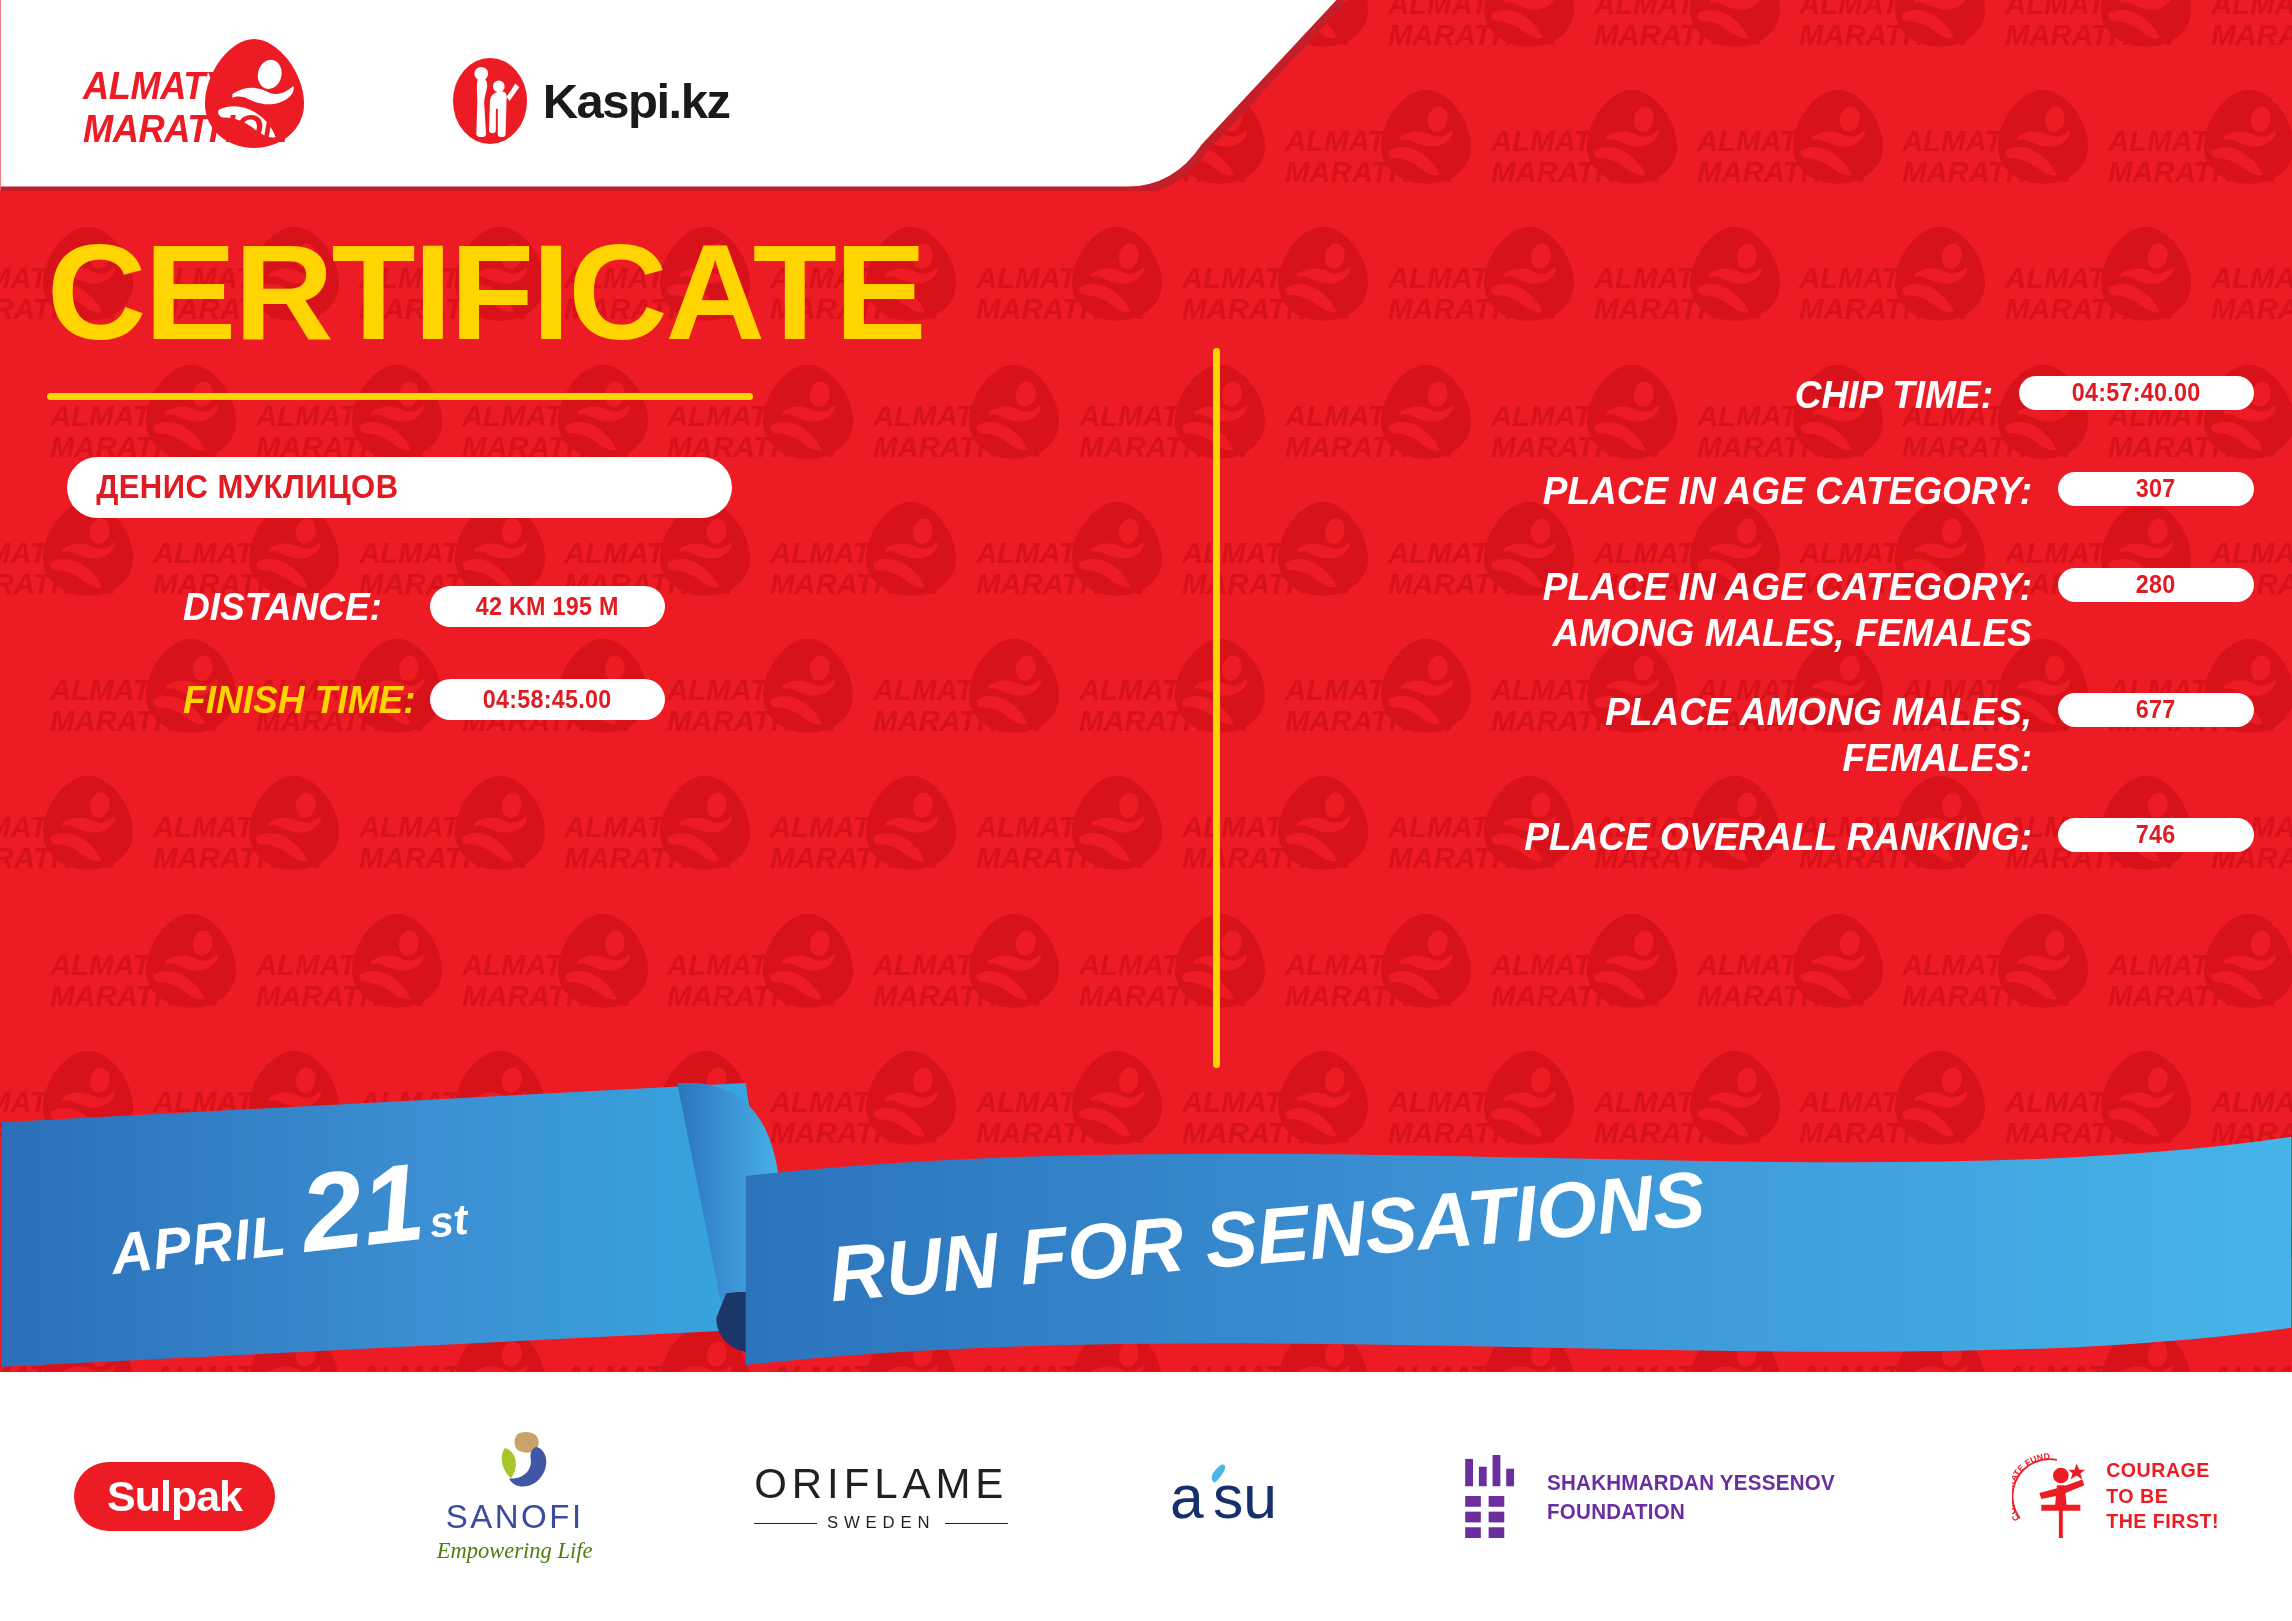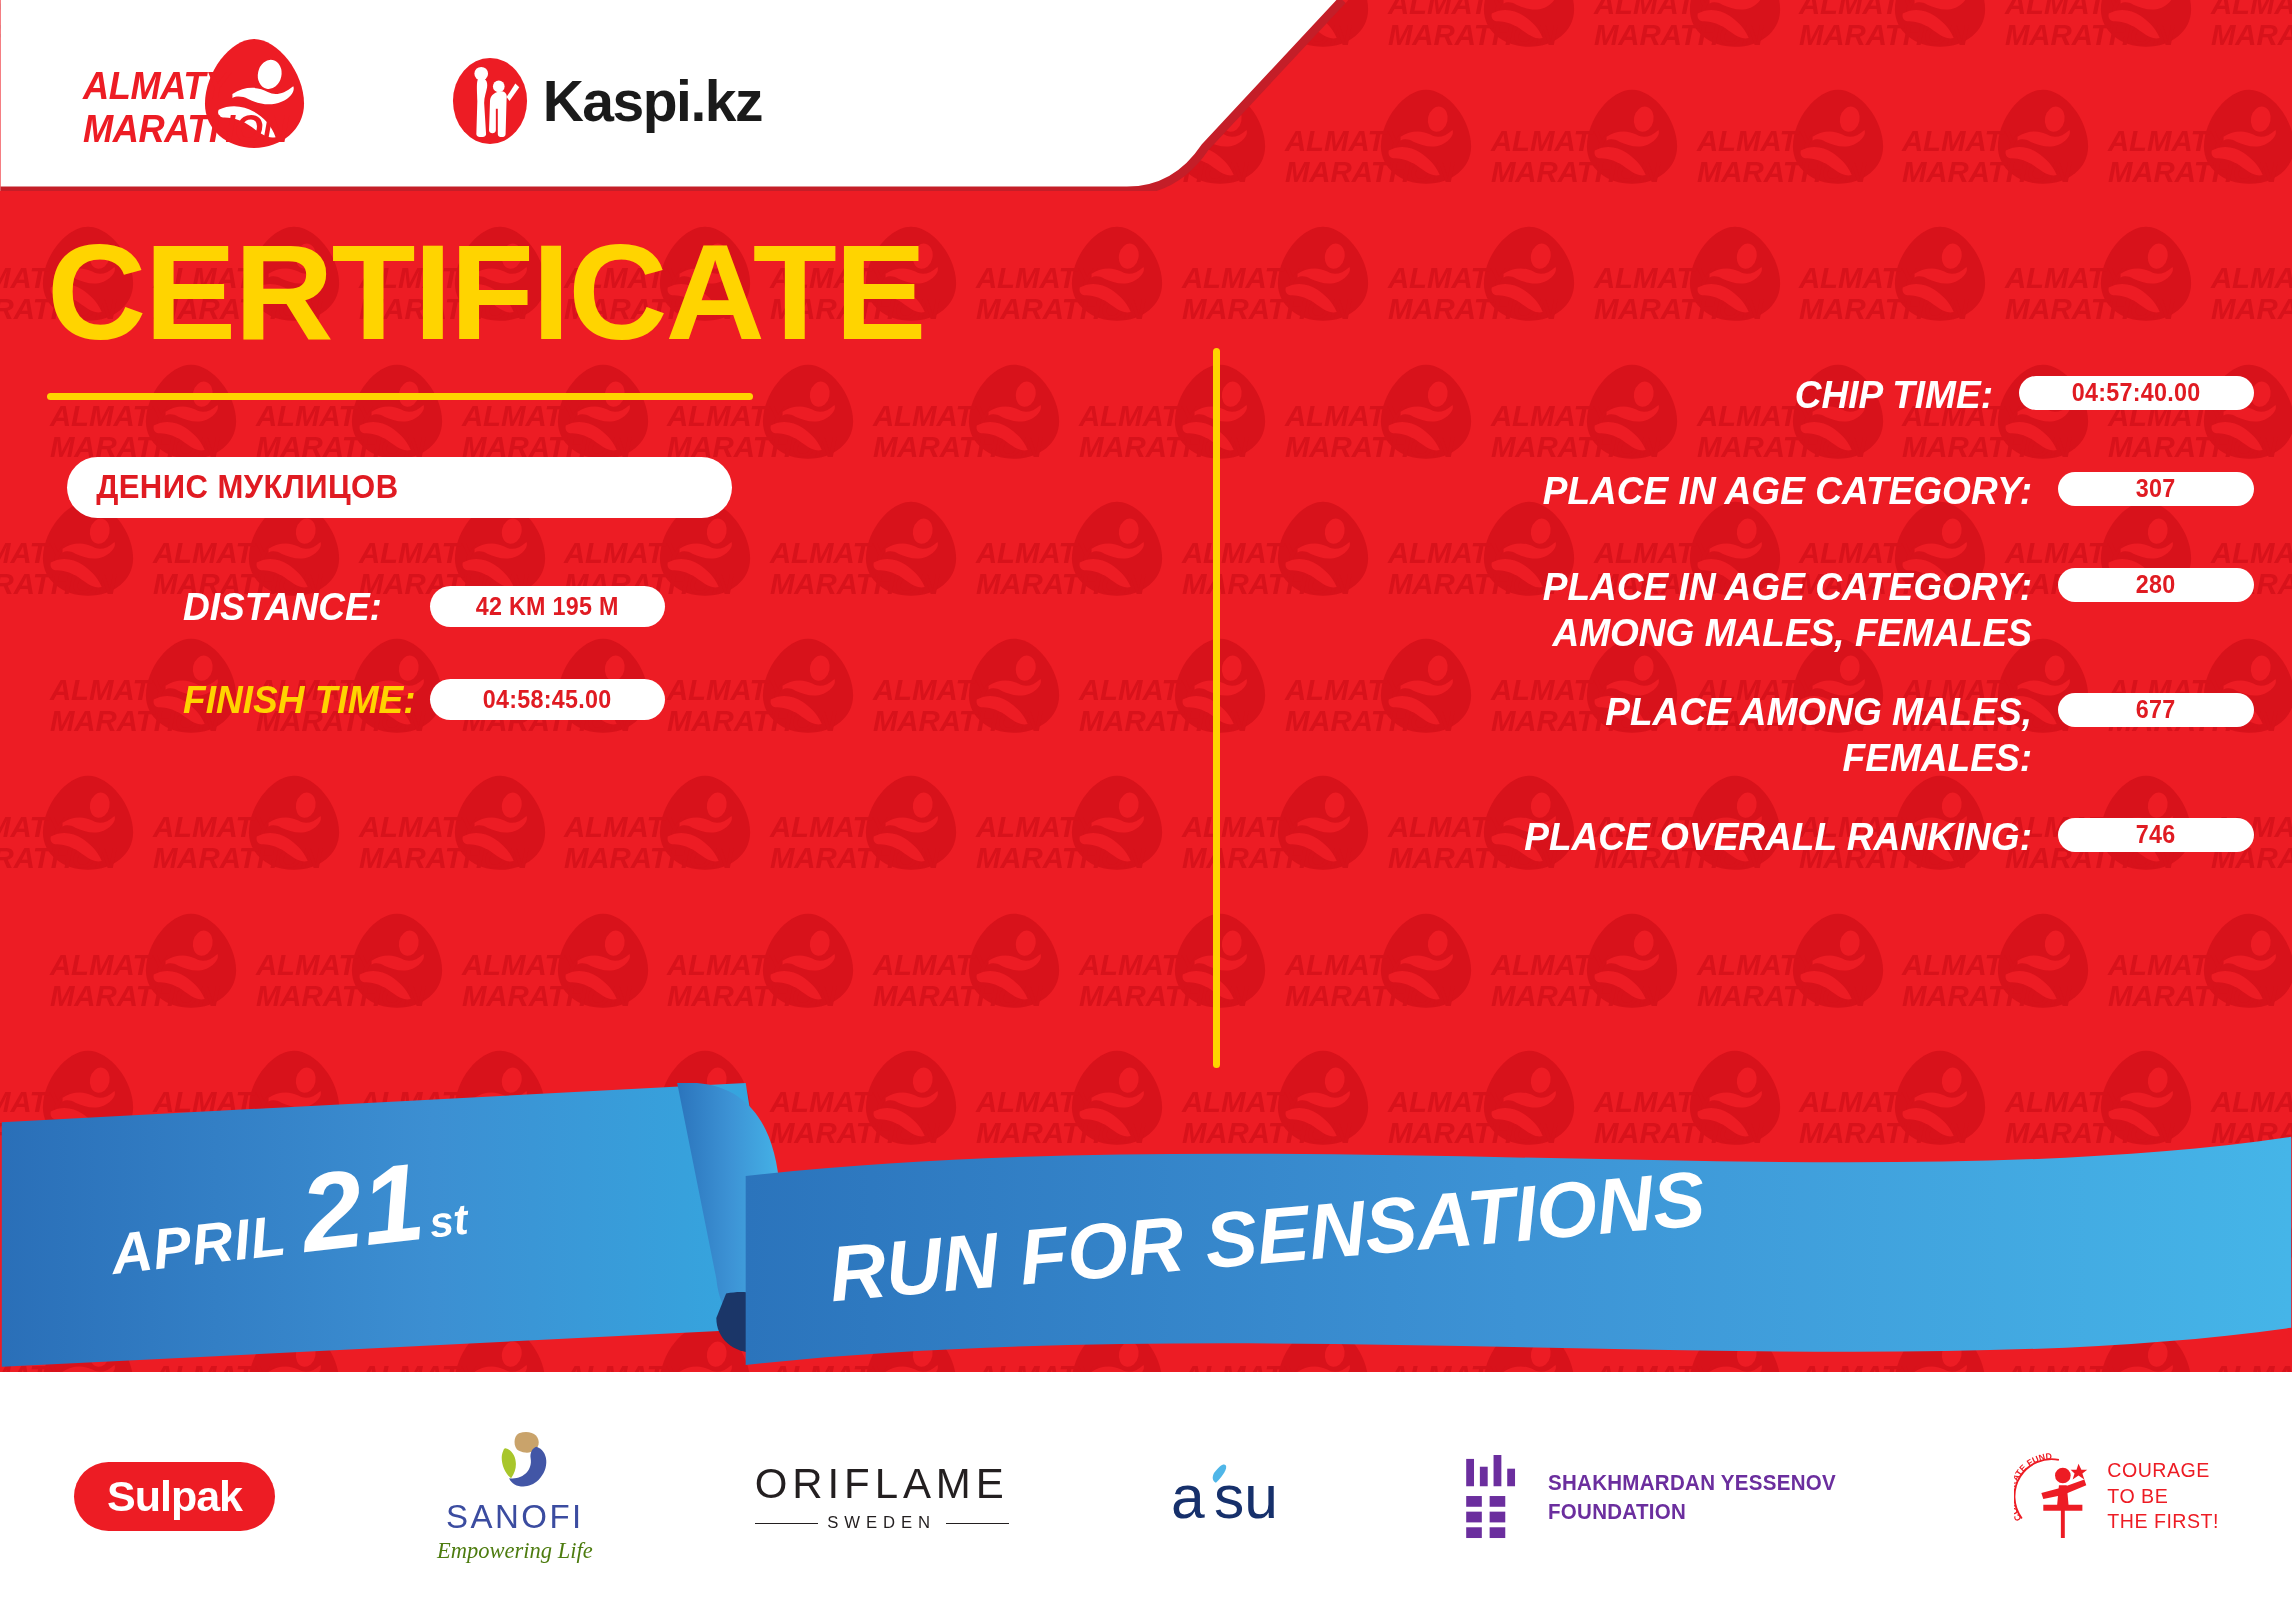--- a/index.html
+++ b/index.html
@@ -20,21 +20,21 @@
 
   .logo-almaty{position:absolute;left:83px;top:37px;width:323px;height:123px;z-index:8;}
   .logo-almaty .am-text{position:absolute;left:0;top:27.4px;width:196px;}
   .logo-almaty .am-line{color:#ED1C24;font-weight:bold;font-style:italic;
       font-size:39px;letter-spacing:-0.5px;line-height:43px;white-space:nowrap;
       font-family:"Liberation Sans",sans-serif;transform:scaleX(0.93);transform-origin:left center;}
   .logo-almaty .am-mark{position:absolute;left:120px;top:0px;width:103px;height:113px;}
 
   .logo-kaspi{position:absolute;left:451px;top:57px;height:88px;z-index:8;display:flex;align-items:center;gap:13.7px;}
   .kaspi-mark{width:78px;height:86px;}
-  .kaspi-text{font-size:57px;font-weight:bold;color:#1A1A1A;letter-spacing:-1.5px;
+  .kaspi-text{font-size:49px;font-weight:bold;color:#1A1A1A;letter-spacing:-1.5px;
       font-family:"Liberation Sans",sans-serif;}
 
   
   .left-col{position:absolute;left:0;top:225px;width:1176px;z-index:6;}
   .cert-title{font-size:135px;font-weight:bold;color:#FFD400;letter-spacing:-2px;
       line-height:1;margin:0 0 0 47px;font-family:"Liberation Sans",sans-serif;
       transform:scaleX(1.02);transform-origin:left center;}
   .cert-rule{margin:33px 0 0 47px;width:706px;height:6.9px;background:#FFD400;border-radius:3.9px;}
 
   .name-pill{margin:57px 0 0 67px;width:665px;height:61px;background:#fff;border-radius:31px;
@@ -105,21 +105,21 @@
   .ua{flex-direction:column;align-items:center;}
   .ua .ua-name{color:#111;font-size:20.6px;font-weight:bold;letter-spacing:2.5px;margin-top:5.9px;}
 
   .asu{align-items:center;}
 
   .yessenov{display:flex;align-items:center;gap:17.6px;}
   .yessenov .y-text{color:#6B2E9E;font-size:21.6px;font-weight:bold;line-height:29px;
       letter-spacing:0.3px;transform:scaleX(0.95);transform-origin:left center;}
 
   .courage{display:flex;align-items:center;gap:9.8px;}
-  .courage .c-text{color:#ED1C24;font-size:19.6px;font-weight:normal;line-height:25.5px;letter-spacing:0.5px;}
+  .courage .c-text{color:#ED1C24;font-size:19.6px;font-weight:bold;line-height:25.5px;letter-spacing:0.5px;}
 </style>
 </head>
 <body>
 
 <div class="canvas">
 
   <div class="watermark" id="wm">
       <div class="wm-cell" style="left: 0px; top: 0px;">
         <svg viewBox="0 0 250 150">
           <g fill="#D8121B">

